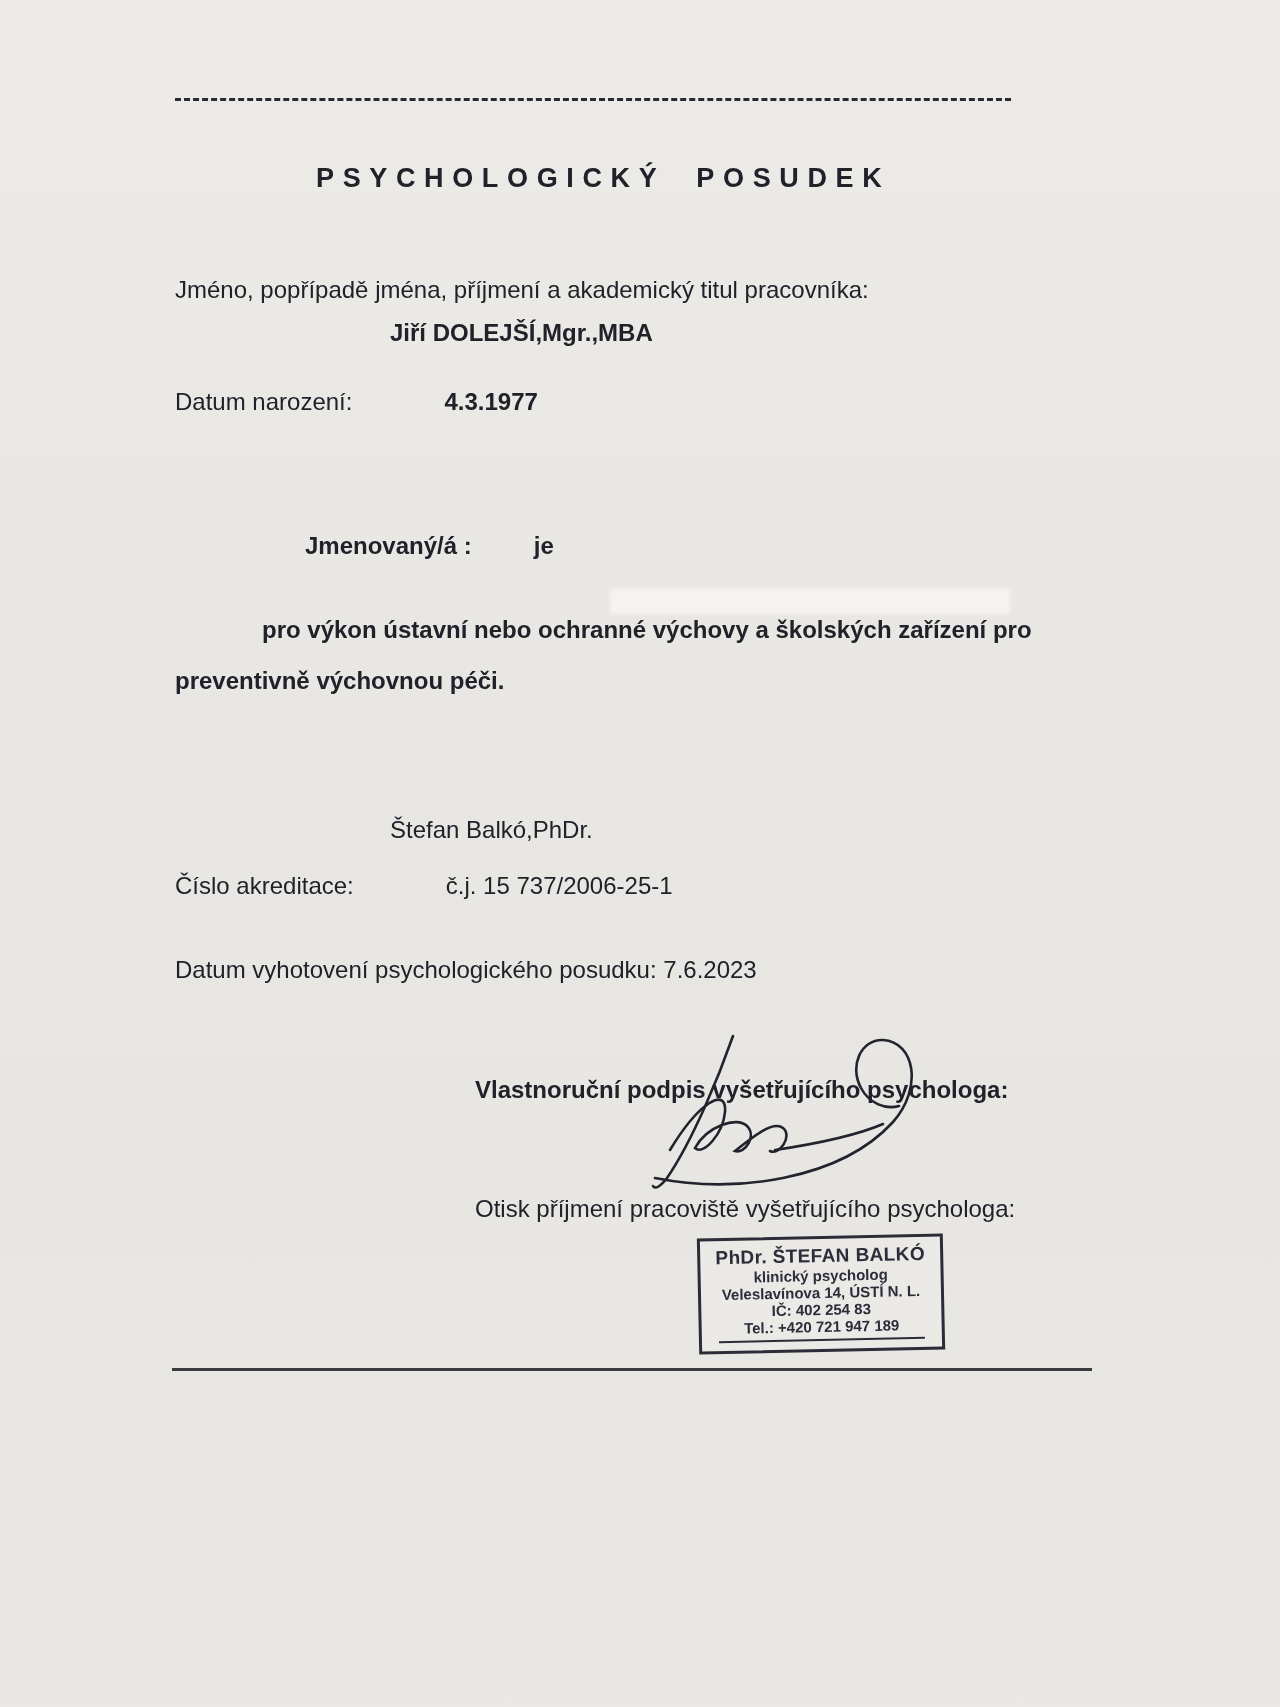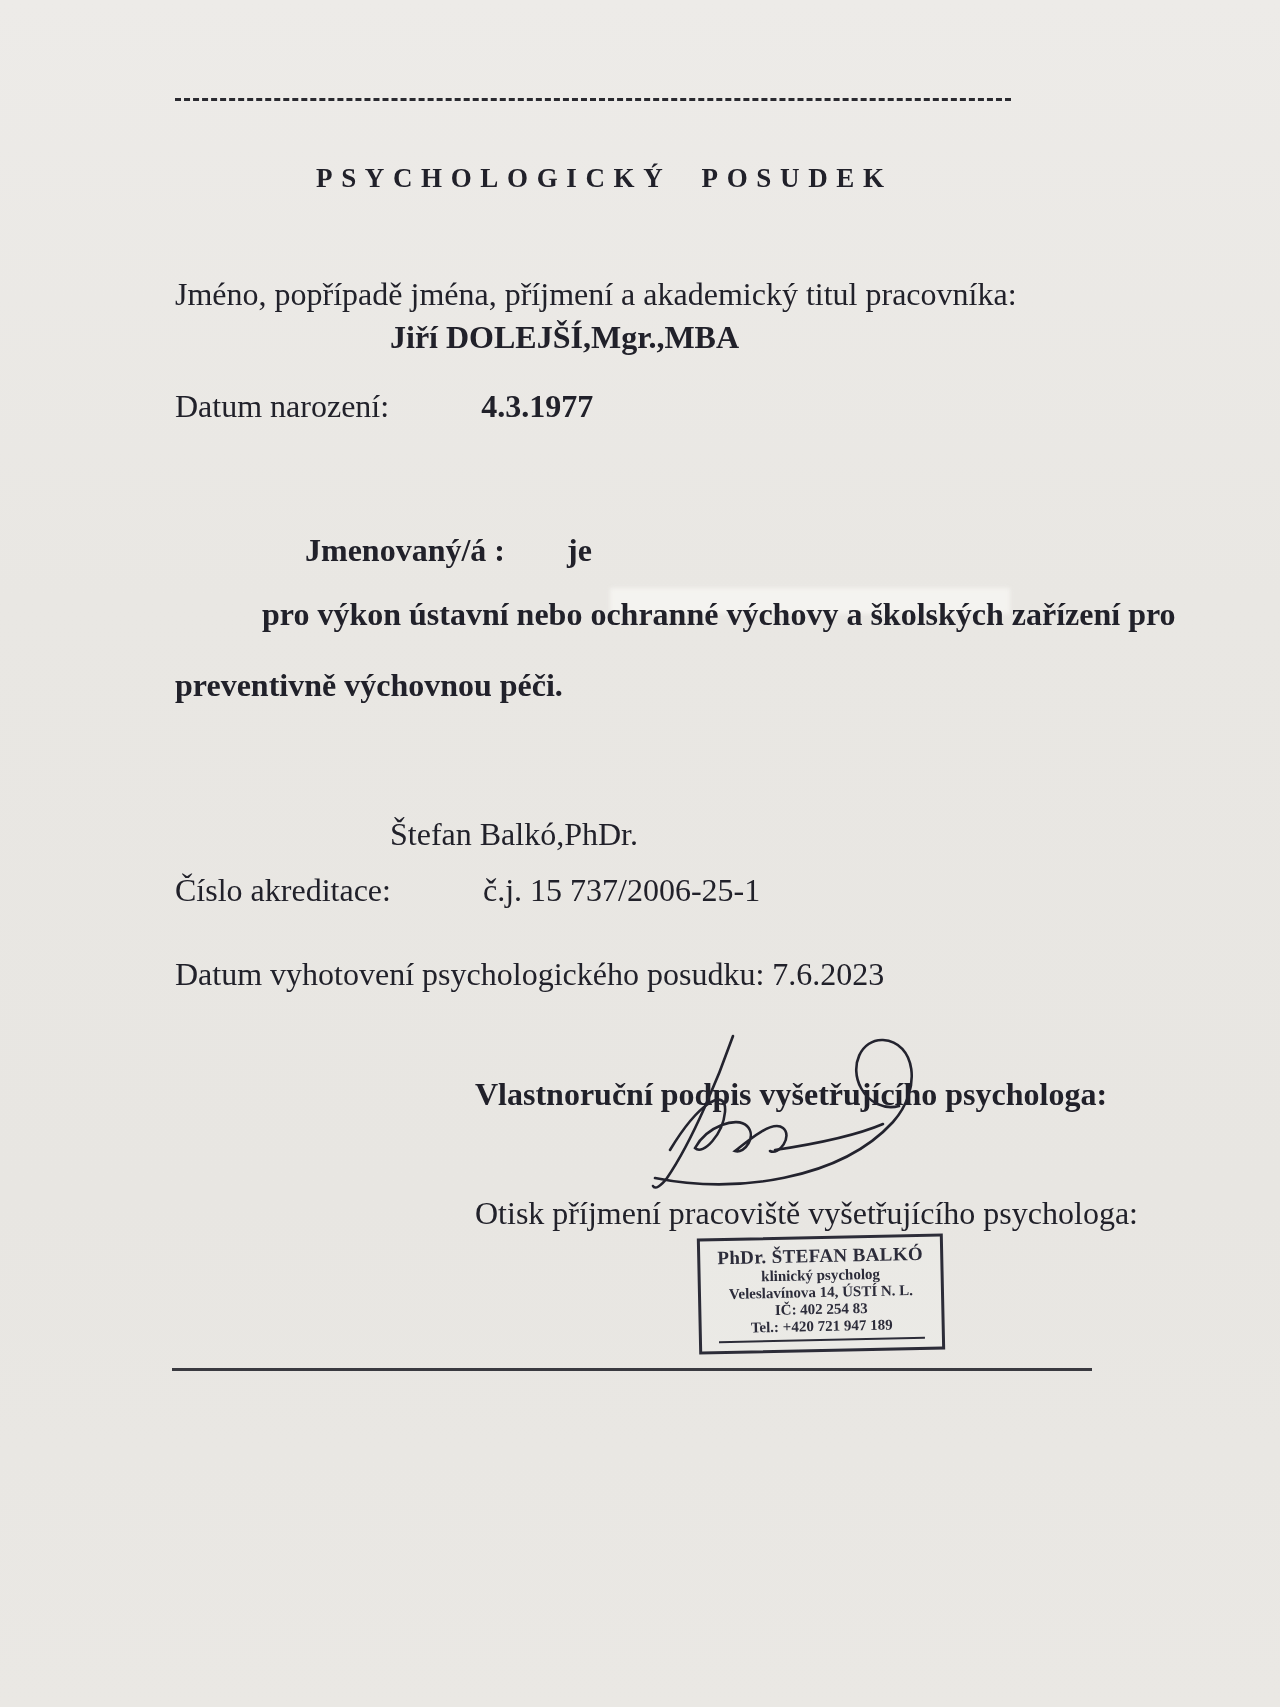--- a/index.html
+++ b/index.html
@@ -6,48 +6,48 @@
     margin: 0;
     padding: 0;
     background: #d8d6d3;
   }
   .page {
     position: relative;
     width: 1280px;
     height: 1707px;
     margin: 0 auto;
     background: linear-gradient(180deg, #edebe8 0%, #e9e7e3 35%, #e8e6e2 70%, #eae8e4 100%);
-    font-family: Liberation Serif, serif;
+    font-family: Liberation Sans, sans-serif;
     color: #21212a;
     overflow: hidden;
   }
   .abs { position: absolute; white-space: nowrap; }
   .dashed-rule {
     position: absolute;
     left: 175px; top: 98px;
     width: 836px; height: 0;
     border-top: 3px dashed #2a2a30;
   }
   .doc-title {
     left: 316px; top: 163px;
     font-size: 27px;
     font-weight: bold;
     letter-spacing: 0.32em;
     word-spacing: 0.55em;
   }
-  .body-text { font-size: 32px; }
+  .body-text { font-size: 24px; }
   .bold { font-weight: bold; }
   .label-1 { left: 175px; top: 276px; }
   .worker-name { left: 390px; top: 319px; }
   .birth-row { left: 175px; top: 388px; }
   .birth-value { margin-left: 92px; text-align: right; }
   .named-row { left: 305px; top: 532px; }
   .named-value { margin-left: 62px; }
   .verdict-1 { left: 175px; top: 586px; }
-  .verdict-2 { left: 262px; top: 596px; }
+  .verdict-2 { left: 262px; top: 616px; }
   .verdict-3 { left: 175px; top: 667px; }
   .label-2 { left: 175px; top: 757px; }
   .psych-name { left: 390px; top: 816px; }
   .accred-row { left: 175px; top: 872px; }
   .accred-value { margin-left: 92px; }
   .issue-date { left: 175px; top: 956px; }
   .sign-label { left: 475px; top: 1076px; }
   .stamp-label { left: 475px; top: 1195px; }
   .signature-svg {
     position: absolute;

